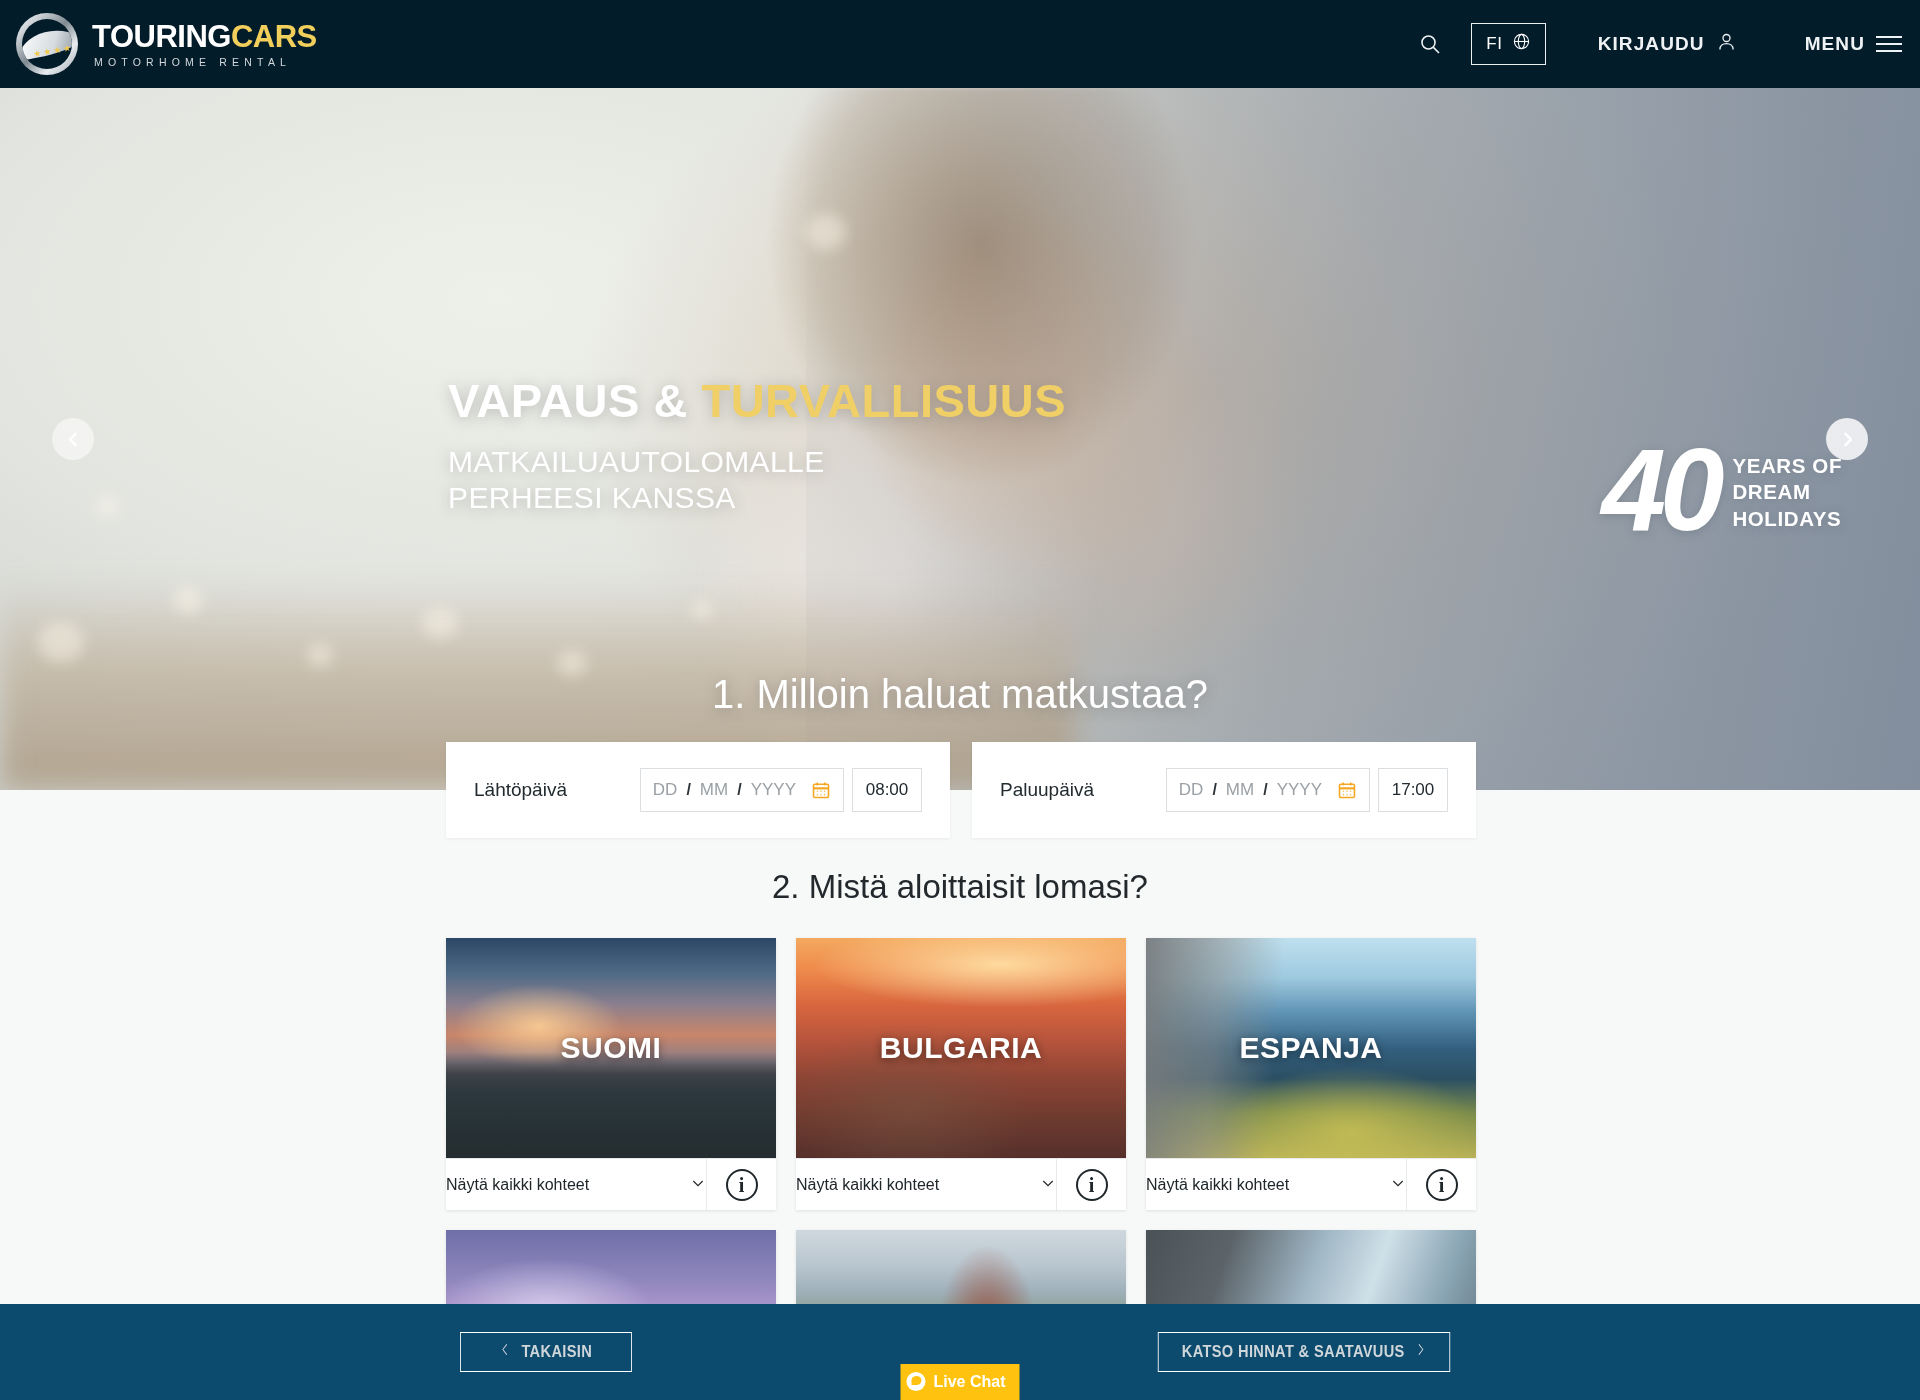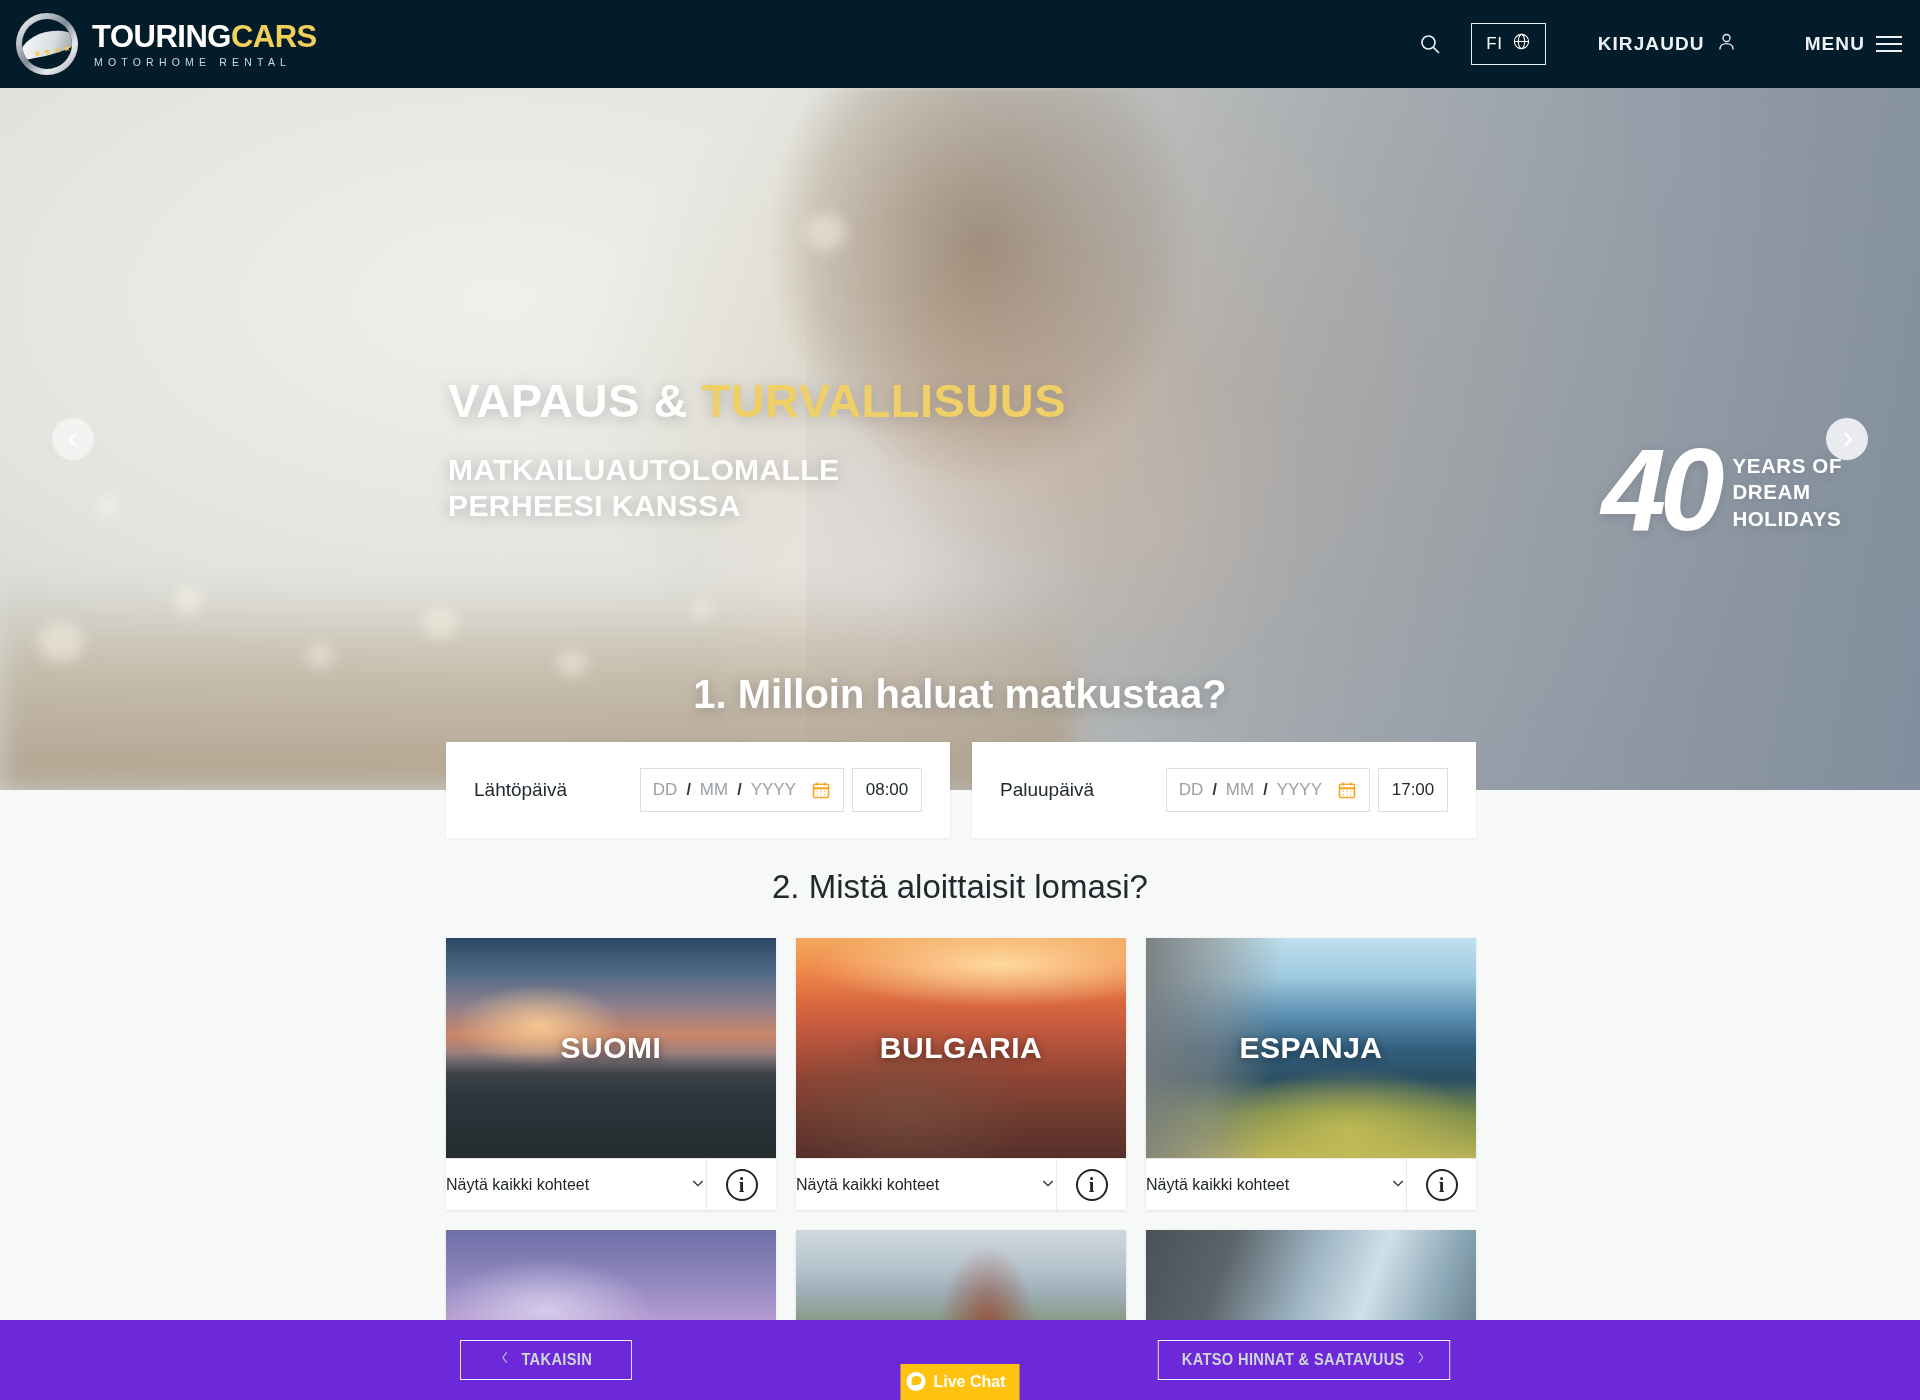--- a/index.html
+++ b/index.html
@@ -111,41 +111,41 @@
   .hero-title {
     position: absolute; left: 448px; top: 288px; z-index: 5;
     text-shadow: 0 2px 14px rgba(120,120,120,0.45);
   }
   .hero-title .line1 {
     font-size: 47px; font-weight: 700; letter-spacing: 0.5px; line-height: 1.06;
   }
   .hero-title .line1 .w { color: #ffffff; }
   .hero-title .line1 .y { color: #f0cf66; }
   .hero-title .line2 {
-    font-size: 30px; font-weight: 700; color: #ffffff; letter-spacing: 0.4px;
-    line-height: 1.22; margin-top: 26px;
+    font-size: 30px; font-weight: 400; color: #ffffff; letter-spacing: 0.4px;
+    line-height: 1.22; margin-top: 18px;
   }
   .badge40 {
     position: absolute; right: 78px; top: 356px; z-index: 5;
     display: flex; align-items: center; gap: 14px;
     text-shadow: 0 2px 10px rgba(90,100,115,0.35);
   }
   .badge40 .num {
     font-size: 116px; font-weight: 800; color: #ffffff; line-height: 0.8;
     font-style: italic; letter-spacing: -6px;
   }
   .badge40 .txt {
     color: #ffffff; font-size: 20.5px; font-weight: 700; line-height: 1.28;
     letter-spacing: 0.6px; text-align: left; margin-top: 4px;
   }
 
   
   .step1-title {
     position: absolute; top: 672px; left: 0; width: 1920px; text-align: center;
-    color: #ffffff; font-size: 40px; font-weight: 700; z-index: 8;
+    color: #ffffff; font-size: 40px; font-weight: 400; z-index: 8;
     text-shadow: 0 2px 12px rgba(110,110,110,0.5);
   }
   .date-row {
     position: absolute; top: 742px; left: 446px; width: 1030px;
     display: flex; justify-content: space-between; z-index: 9;
   }
   .date-card {
     background: #ffffff; width: 504px; height: 96px;
     display: flex; align-items: center; padding: 0 28px;
     box-shadow: 0 1px 3px rgba(0,0,0,0.06);
@@ -194,22 +194,22 @@
   }
   .info-circle {
     width: 32px; height: 32px; border-radius: 50%; border: 2px solid #20272b;
     display: flex; align-items: center; justify-content: center;
     font-family: "Liberation Serif", serif; font-weight: 700; font-size: 20px; color: #20272b;
     line-height: 1;
   }
 
   
   .bottom-bar {
-    position: absolute; left: 0; bottom: 0; width: 1920px; height: 80px;
-    background: #6d28d9; z-index: 30;
+    position: absolute; left: 0; bottom: 0; width: 1920px; height: 96px;
+    background: #0c4a6e; z-index: 30;
   }
   .bb-btn {
     position: absolute; top: 50%; transform: translateY(-50%);
     border: 1px solid #ffffff; height: 40px; display: flex; align-items: center;
     justify-content: center; gap: 12px; color: #cfd6da; cursor: pointer;
     font-size: 17px; font-weight: 700; letter-spacing: 0.4px;
     font-family: "Liberation Sans Narrow", "Liberation Sans", sans-serif;
     transform: translateY(-50%) scaleX(0.86); transform-origin: center;
   }
   .bb-back { left: 446px; width: 200px; }

